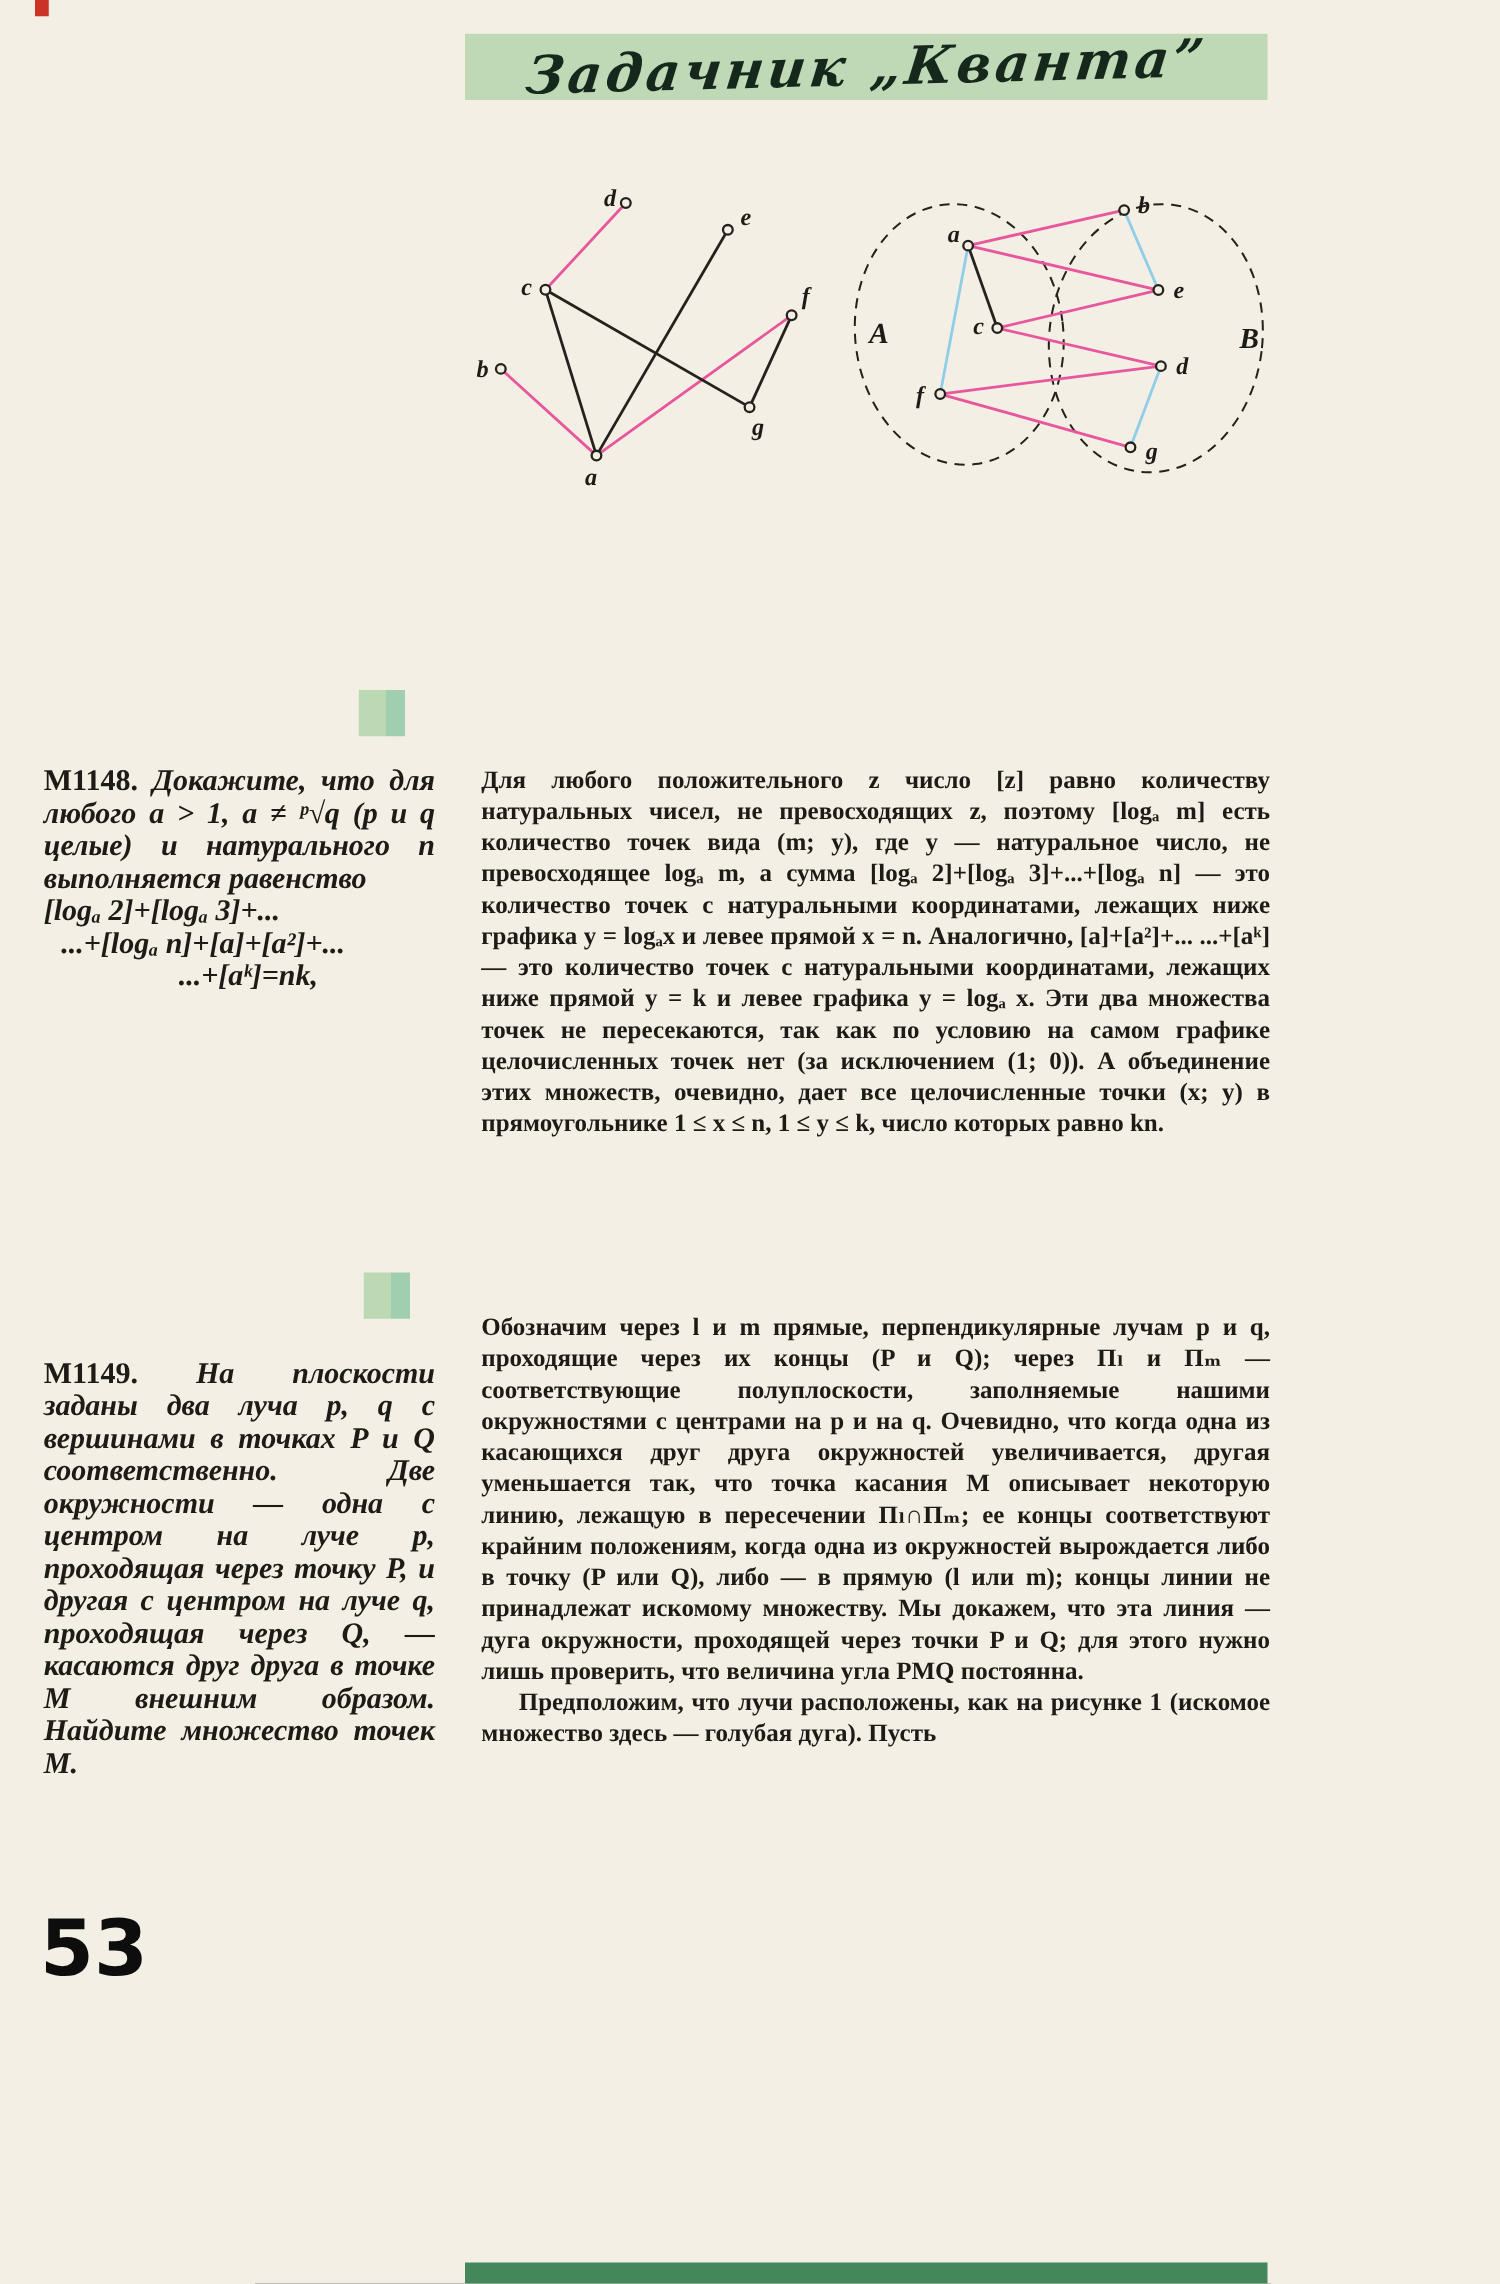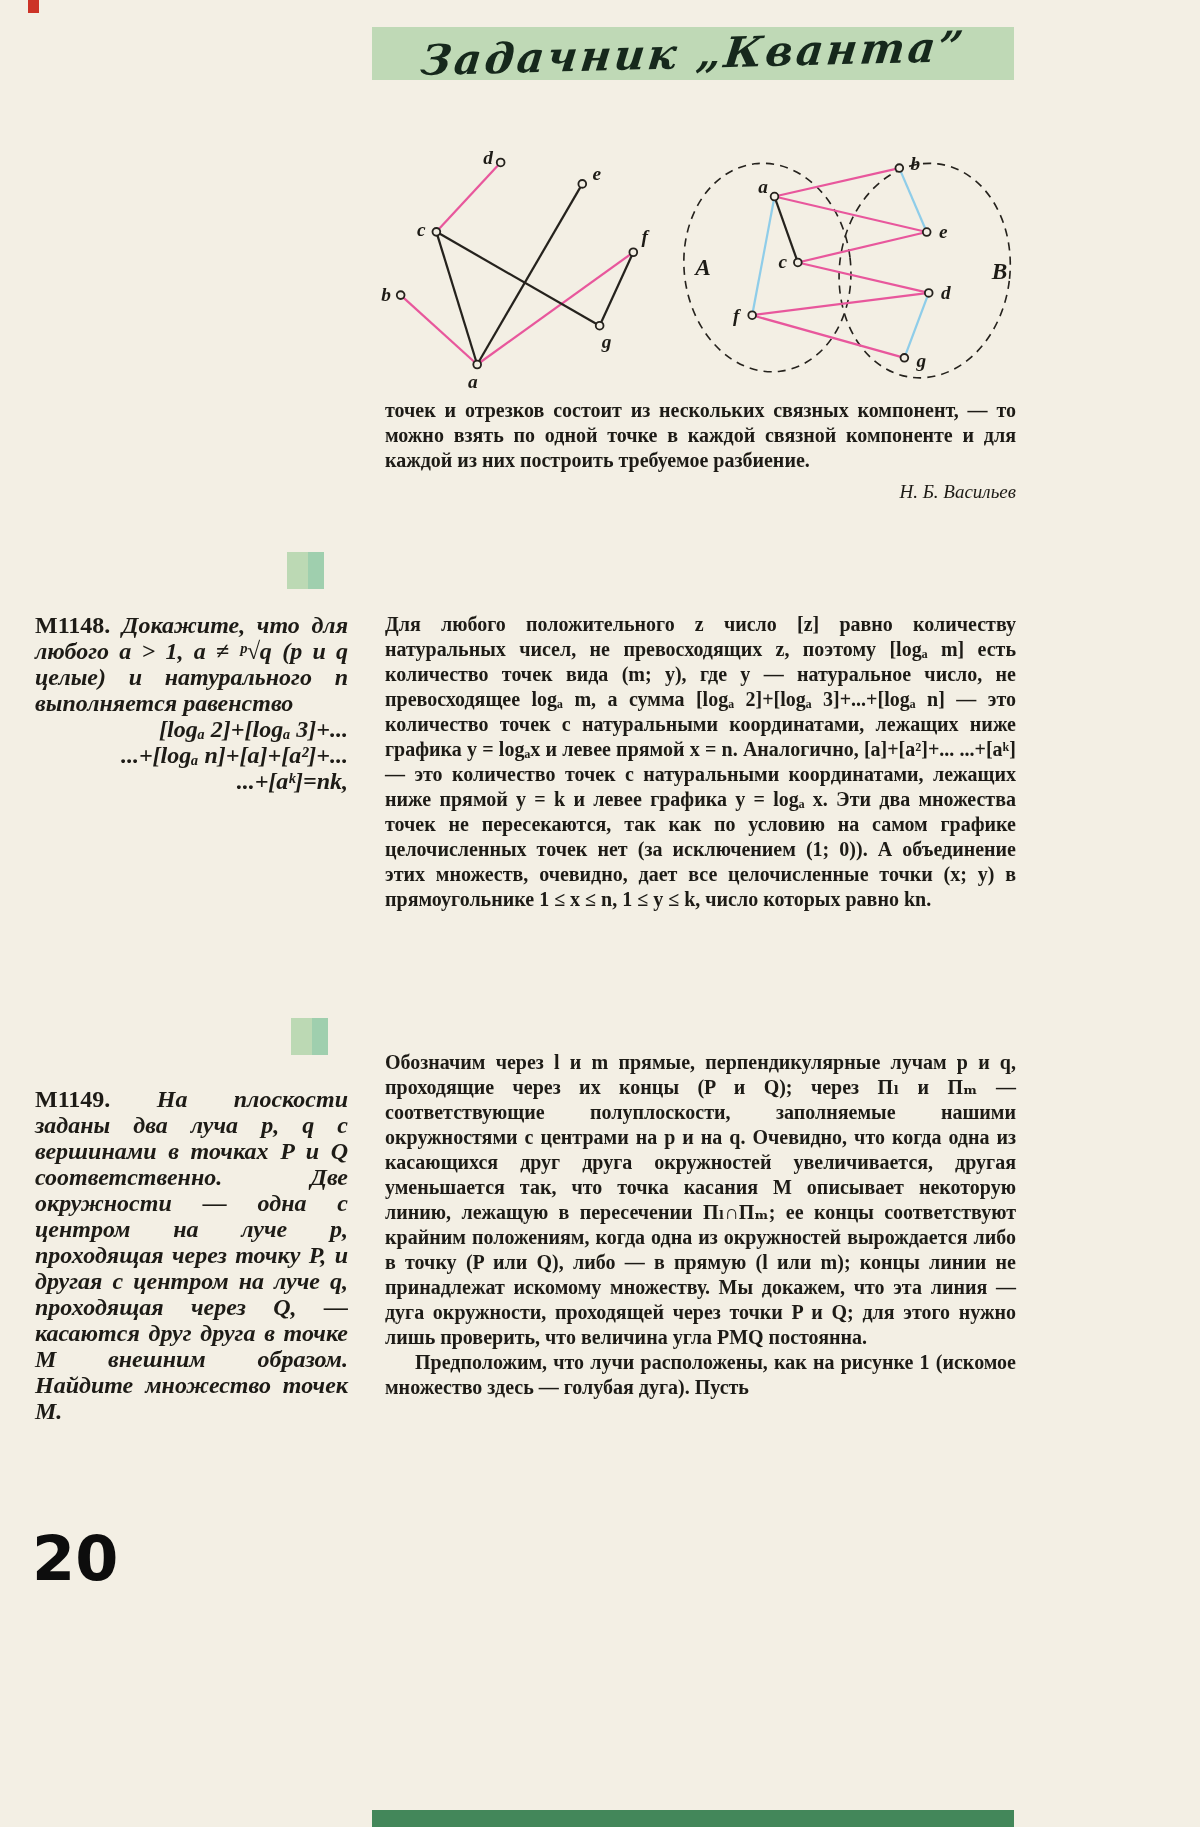--- a/index.html
+++ b/index.html
@@ -60,21 +60,21 @@
     position:absolute; left:35px; width:313px;
     font-style:italic; font-weight:bold;
     font-size:24px; line-height:26px; text-align:justify;
   }
   .lc-1148 { top:612px; }
   .lc-1149 { top:1086px; }
   .right-col { position:absolute; left:385px; width:631px; }
   .rc-1148 { top:612px; }
   .rc-1149 { top:1050px; }
   .plabel { font-weight:bold; font-style:normal; }
-  .formula { text-align:right; }
+  .formula { text-align:left; }
   .fl-1 { padding-left:0; }
   .fl-2 { padding-left:14px; }
   .fl-3 { padding-left:108px; }
   .indented { text-indent:30px; }
   .page-num {
     position:absolute; left:32px; top:1522px;
     font-family:"DejaVu Sans","Liberation Sans",sans-serif;
     font-weight:bold; font-size:62px; color:#0d0d0d;
   }
   .footer-bar {
@@ -142,24 +142,20 @@
         <text x="236" y="29" class="glabel">b</text>
         <circle cx="252" cy="90" r="3.8" fill="#f3efe4" stroke="#25221d" stroke-width="1.8"></circle>
         <text x="264" y="96" class="glabel">e</text>
         <circle cx="254" cy="150" r="3.8" fill="#f3efe4" stroke="#25221d" stroke-width="1.8"></circle>
         <text x="266" y="156" class="glabel">d</text>
         <circle cx="230" cy="214" r="3.8" fill="#f3efe4" stroke="#25221d" stroke-width="1.8"></circle>
         <text x="242" y="223" class="glabel">g</text>
       </svg>
   </div>
 
-  <div class="intro-block">
-    <p class="body-text">точек и отрезков состоит из нескольких связных компонент, — то можно взять по одной точке в каждой связной компоненте и для каждой из них построить требуемое разбиение.</p>
-    <p class="author">Н. Б. Васильев</p>
-  </div>
 
   <div class="square sq1"></div>
 
   <div class="left-col lc-1148">
     <span class="plabel">М1148.</span>
     <span>Докажите, что для любого a &gt; 1, a ≠ ᵖ√q (p и q целые) и натурального n выполняется равенство</span>
     <div class="formula fl-1">[logₐ 2]+[logₐ 3]+...</div>
     <div class="formula fl-2">...+[logₐ n]+[a]+[a²]+...</div>
     <div class="formula fl-3">...+[aᵏ]=nk,</div>
   </div>
@@ -173,17 +169,17 @@
   <div class="left-col lc-1149">
     <span class="plabel">М1149.</span>
     <span>На плоскости заданы два луча p, q с вершинами в точках P и Q соответственно. Две окружности — одна с центром на луче p, проходящая через точку P, и другая с центром на луче q, проходящая через Q, — касаются друг друга в точке M внешним образом. Найдите множество точек M.</span>
   </div>
 
   <div class="right-col rc-1149">
     <p class="body-text">Обозначим через l и m прямые, перпендикулярные лучам p и q, проходящие через их концы (P и Q); через Пₗ и Пₘ — соответствующие полуплоскости, заполняемые нашими окружностями с центрами на p и на q. Очевидно, что когда одна из касающихся друг друга окружностей увеличивается, другая уменьшается так, что точка касания M описывает некоторую линию, лежащую в пересечении Пₗ∩Пₘ; ее концы соответствуют крайним положениям, когда одна из окружностей вырождается либо в точку (P или Q), либо — в прямую (l или m); концы линии не принадлежат искомому множеству. Мы докажем, что эта линия — дуга окружности, проходящей через точки P и Q; для этого нужно лишь проверить, что величина угла PMQ постоянна.</p>
     <p class="body-text indented">Предположим, что лучи расположены, как на рисунке 1 (искомое множество здесь — голубая дуга). Пусть</p>
   </div>
 
-  <div class="page-num">20</div>
+  <div class="page-num">53</div>
 
   <div class="footer-bar"></div>
 
 </div>
 
 </body></html>

